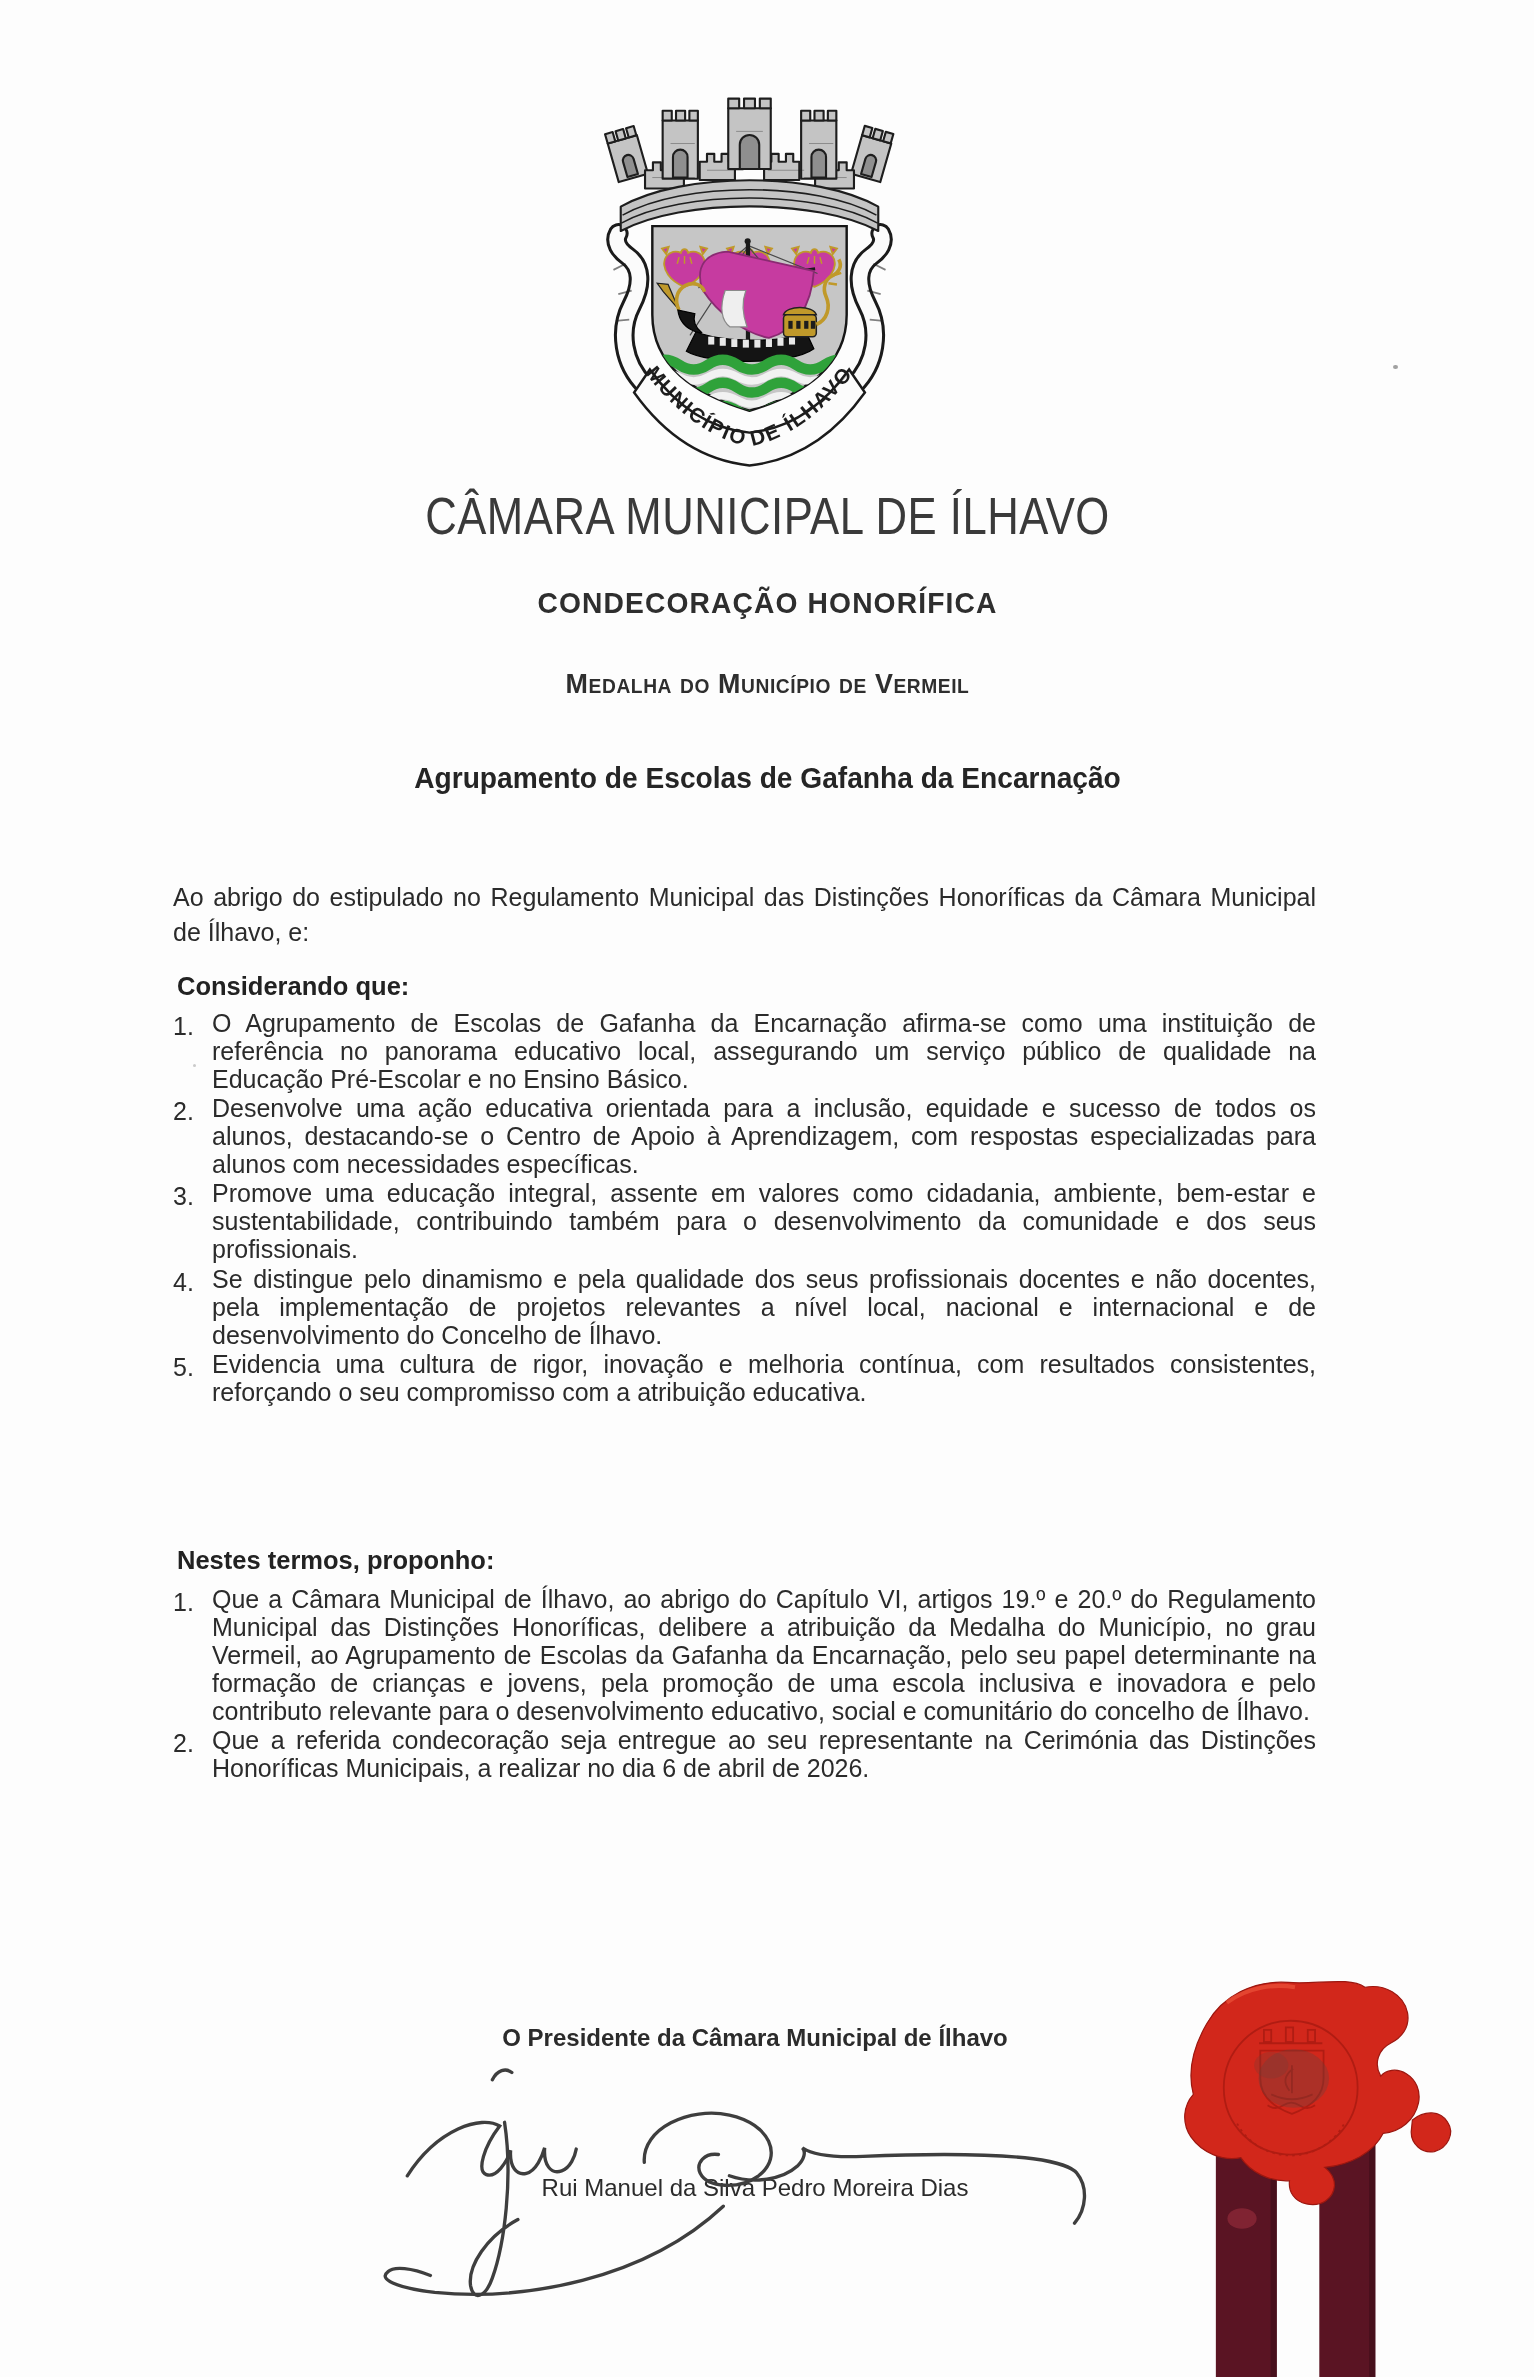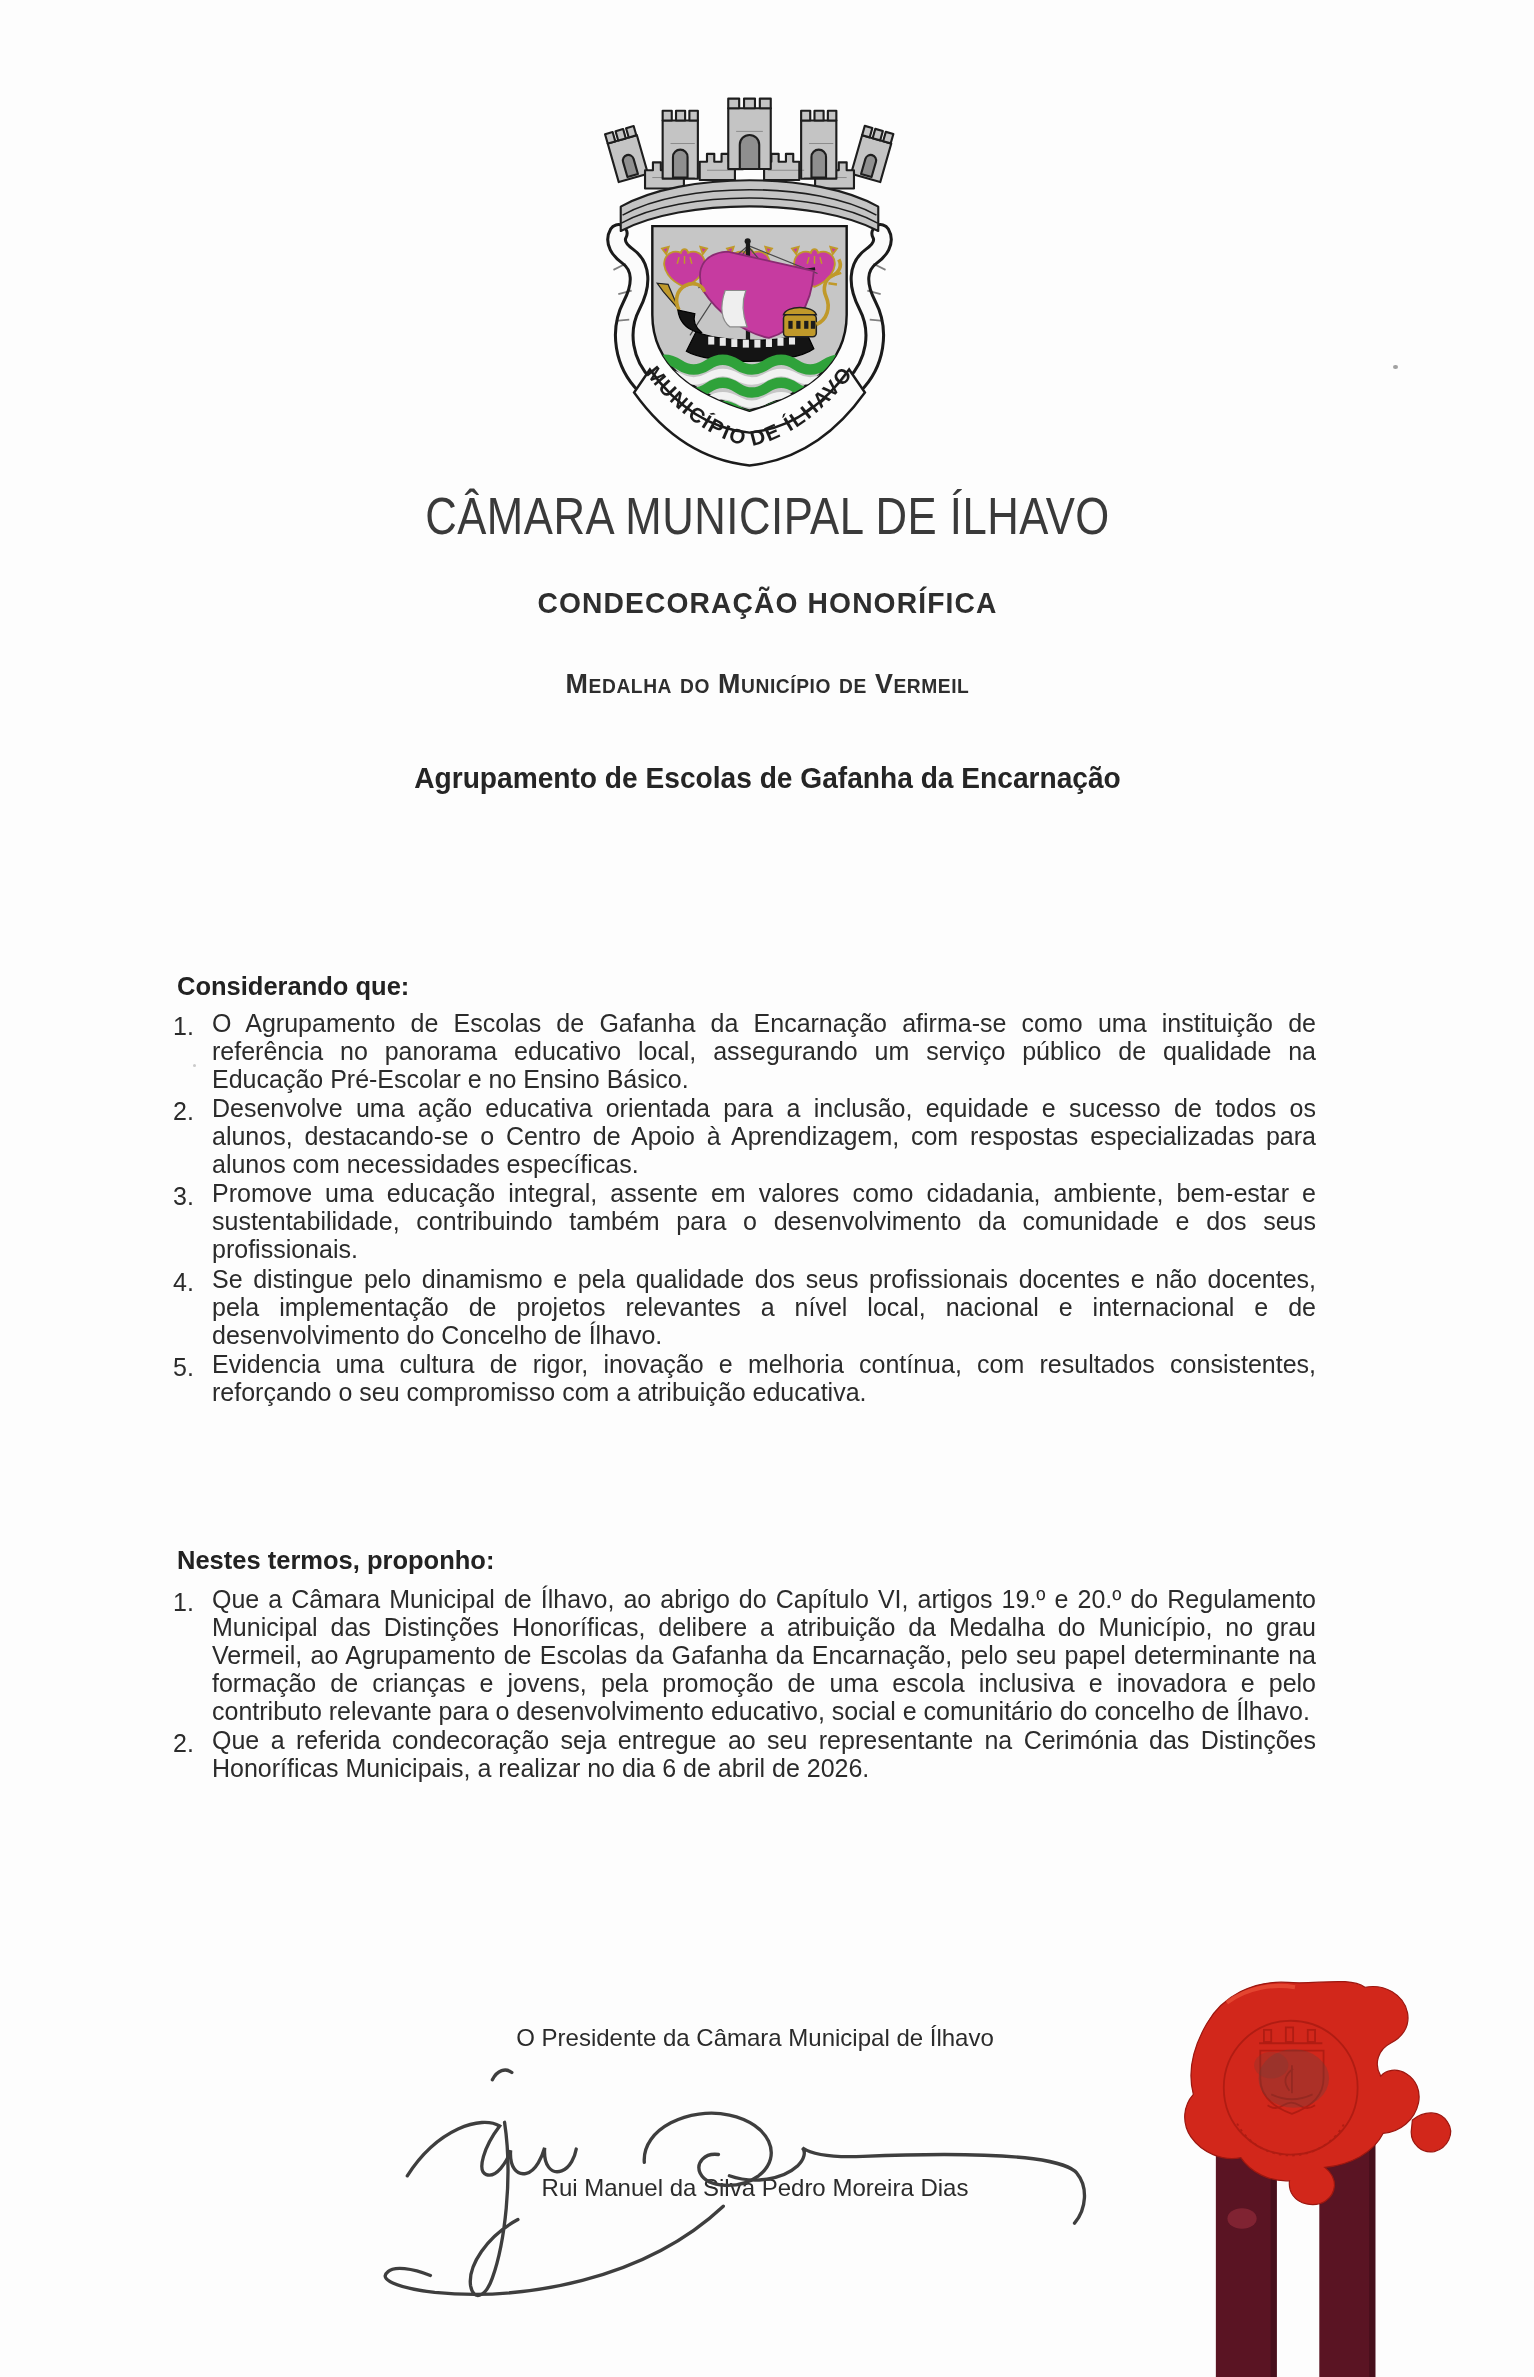--- a/index.html
+++ b/index.html
@@ -13,21 +13,21 @@
   .subtitle{font-size:30px;font-weight:700;color:#2e2e2e;letter-spacing:1.2px;transform:scaleX(.94);}
   .medal{font-size:28px;font-weight:700;color:#2e2e2e;font-variant:small-caps;letter-spacing:0.6px;transform:scaleX(.96);}
   .recipient{font-size:29px;font-weight:700;color:#252525;transform:scaleX(.97);}
   .bodytxt{font-size:25px;line-height:35px;text-align:justify;margin:0;}
   .sec-h{font-size:25.5px;font-weight:700;margin:4px;color:#222;}
   .col{left:173px;width:1143px;}
   .list .li{display:flex;margin:0 0 1.2px 0;}
   .list .num{flex:0 0 39px;font-size:25px;line-height:35px;}
   .list .litext{flex:1;font-size:25px;line-height:28px;text-align:justify;margin:0;}
   .center-col{left:173px;width:1164px;text-align:center;margin:0;}
-  .president{font-size:24px;color:#2b2b2b;}
+  .president{font-size:24px;color:#2b2b2b;font-weight:bold;}
   .signame{font-size:24px;color:#2b2b2b;text-align:center;}
   .dateline{white-space:nowrap;text-align:left;}
   .speck{position:absolute;border-radius:50%;background:#555;}
   svg{display:block;}
 </style>
 </head>
 <body>
 
 <div class="page">
 
@@ -167,20 +167,21 @@
         <textPath href="#bannerPath" startOffset="50%" text-anchor="middle">MUNICÍPIO DE ÍLHAVO</textPath>
       </text>
     </g>
   </svg>
 
   <h1 class="abs fullw title" style="top:486px;">CÂMARA MUNICIPAL DE ÍLHAVO</h1>
   <h2 class="abs fullw subtitle" style="top:586px;">CONDECORAÇÃO HONORÍFICA</h2>
   <h3 class="abs fullw medal" style="top:668px;">Medalha do Município de Vermeil</h3>
   <h3 class="abs fullw recipient" style="top:762px;">Agrupamento de Escolas de Gafanha da Encarnação</h3>
 
+  <p class="abs col bodytxt" style="top:880px;">Ao abrigo do estipulado no Regulamento Municipal das Distinções Honoríficas da Câmara Municipal de Ílhavo, e:</p>
 
   <p class="abs col sec-h" style="top:968px;">Considerando que:</p>
 
   <div class="abs col list" style="top:1009px;">
     <div class="li">
       <span class="num">1.</span>
       <p class="litext">O Agrupamento de Escolas de Gafanha da Encarnação afirma-se como uma instituição de referência no panorama educativo local, assegurando um serviço público de qualidade na Educação Pré-Escolar e no Ensino Básico.</p>
     </div>
     <div class="li">
       <span class="num">2.</span>

